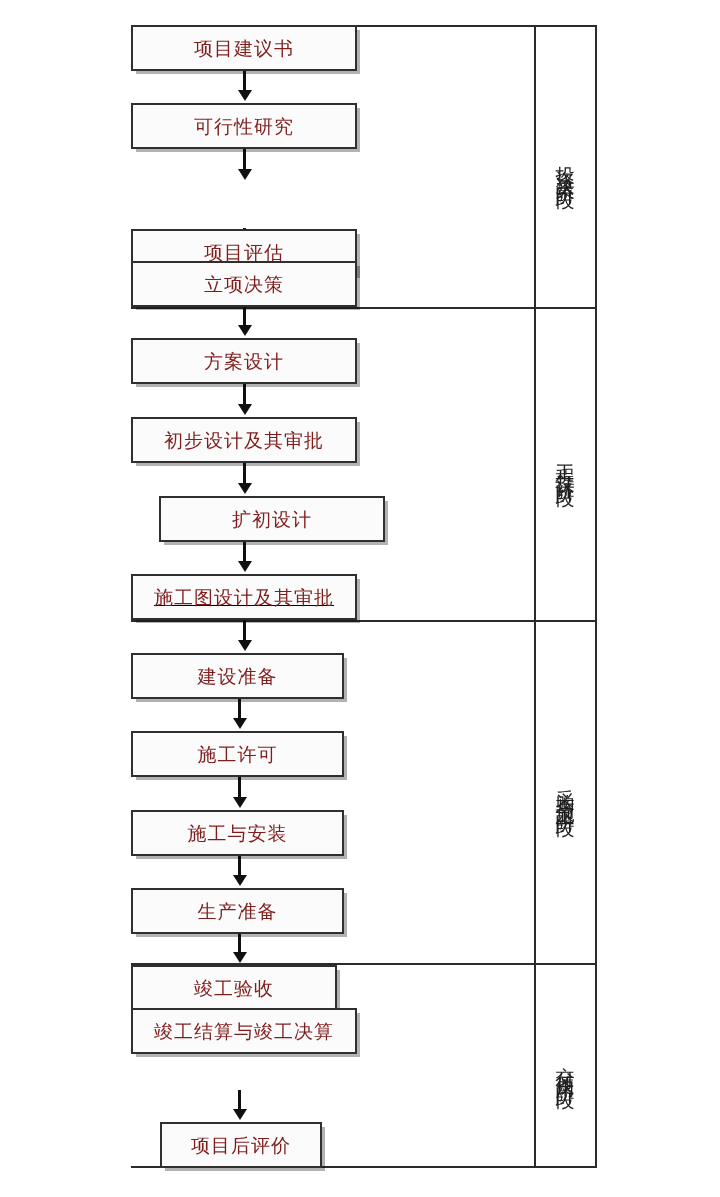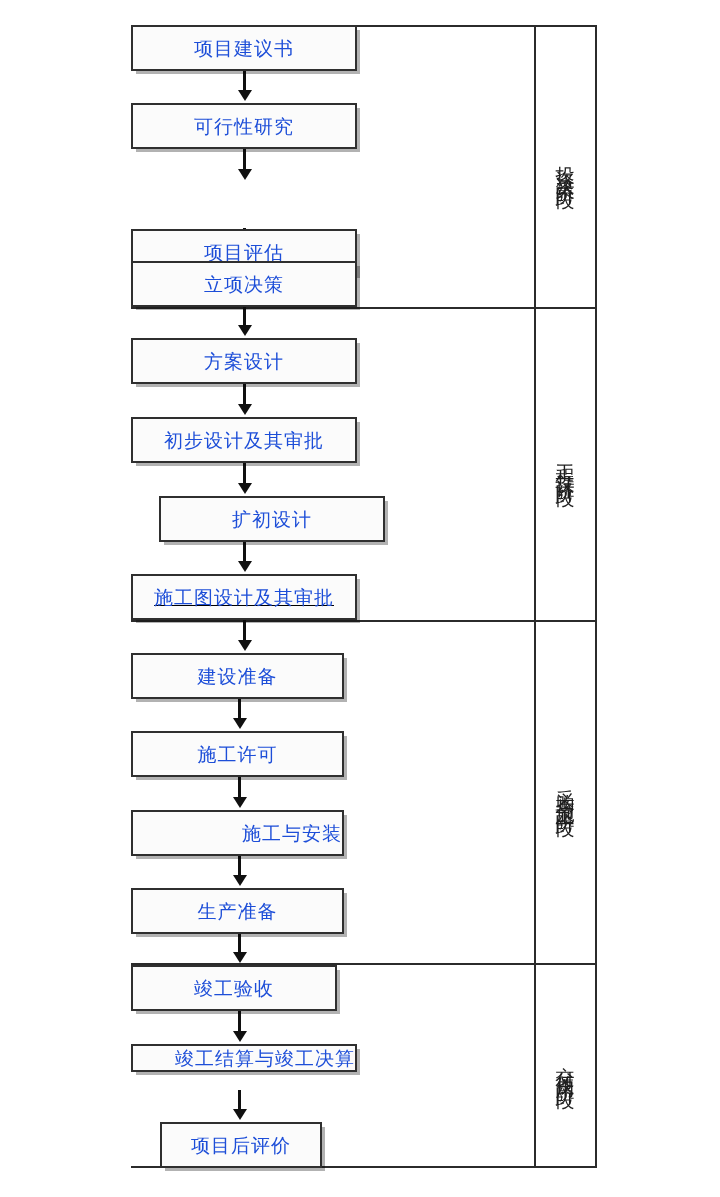--- a/index.html
+++ b/index.html
@@ -55,21 +55,21 @@
     border: 2px solid #2f2f2f;
     box-shadow: 4px 4px 0 -1px rgba(0,0,0,0.30);
     display: flex;
     align-items: center;
     justify-content: center;
   }
   .node-label {
     font-family: "DejaVu Serif", "Liberation Serif", serif;
     font-size: 19px;
     line-height: 1;
-    color: #1d4ed8;
+    color: #7f1d1d;
     letter-spacing: 1px;
     white-space: nowrap;
   }
 
   
   .arrow {
     position: absolute;
     width: 3px;
     background: #101010;
   }
@@ -161,30 +161,30 @@
       </div>
       <div class="node" style="left: 131px; top: 574px; width: 226px; height: 46px; text-decoration: underline;">
         <span class="node-label">施工图设计及其审批</span>
       </div>
       <div class="node" style="left: 131px; top: 653px; width: 213px; height: 46px;">
         <span class="node-label">建设准备</span>
       </div>
       <div class="node" style="left: 131px; top: 731px; width: 213px; height: 46px;">
         <span class="node-label">施工许可</span>
       </div>
-      <div class="node" style="left: 131px; top: 810px; width: 213px; height: 46px; justify-content: flex-end;">
+      <div class="node" style="left: 131px; top: 810px; width: 213px; height: 46px;">
         <span class="node-label">施工与安装</span>
       </div>
       <div class="node" style="left: 131px; top: 888px; width: 213px; height: 46px;">
         <span class="node-label">生产准备</span>
       </div>
       <div class="node" style="left: 131px; top: 965px; width: 206px; height: 46px;">
         <span class="node-label">竣工验收</span>
       </div>
-      <div class="node" style="left: 131px; top: 1044px; width: 226px; height: 28px; justify-content: flex-end;">
+      <div class="node" style="left: 131px; top: 1008px; width: 226px; height: 46px;">
         <span class="node-label">竣工结算与竣工决算</span>
       </div>
       <div class="node" style="left: 160px; top: 1122px; width: 162px; height: 46px;">
         <span class="node-label">项目后评价</span>
       </div>
     </div>
   <div id="stages-layer">
       <div class="stage" style="top: 25px; height: 282px;">
         <span class="stage-label">投资决策阶段</span>
       </div>

